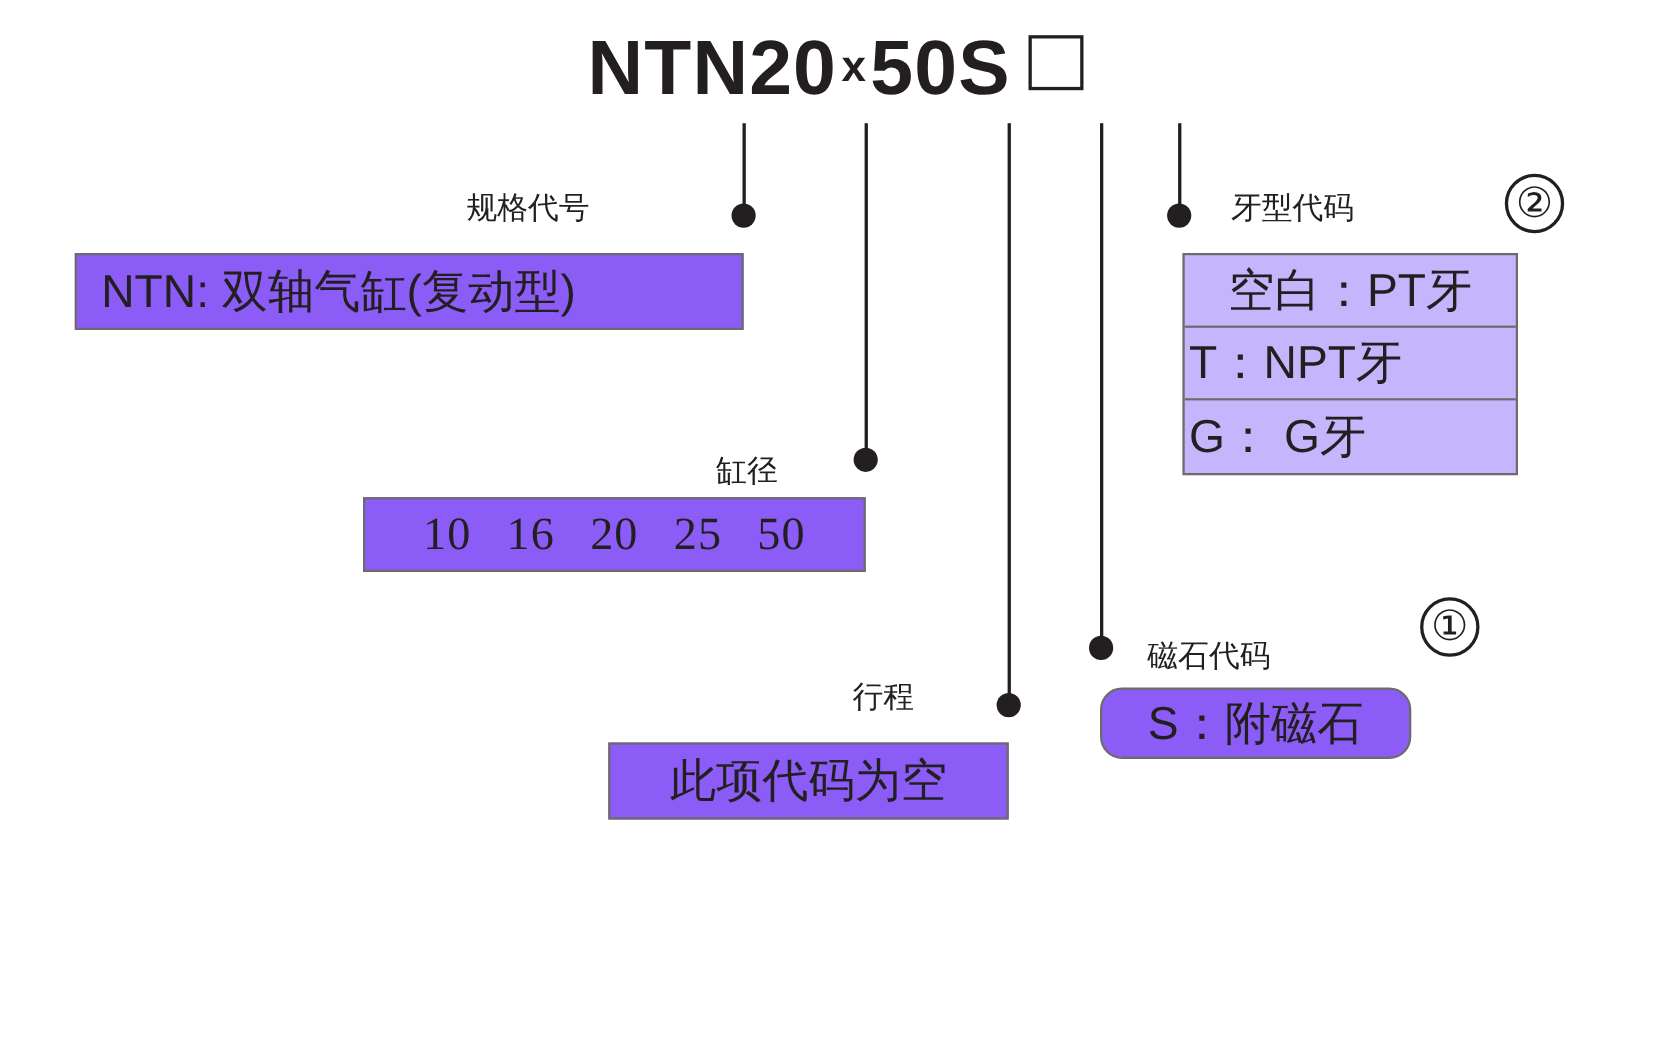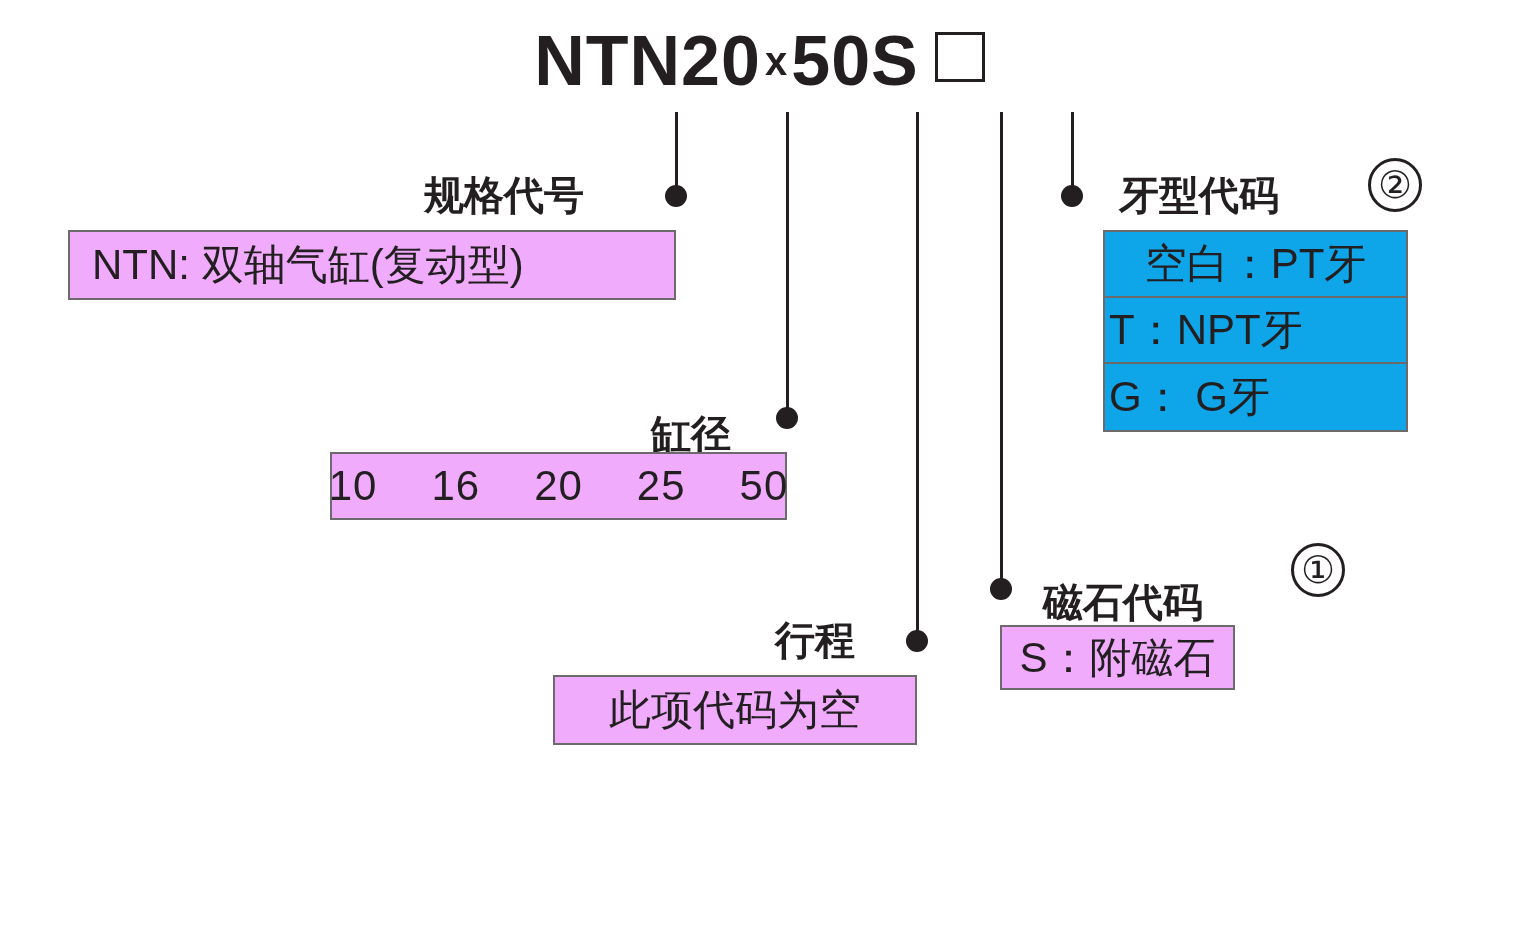--- a/index.html
+++ b/index.html
@@ -62,56 +62,56 @@
     position: absolute;
     width: 22px;
     height: 22px;
     border-radius: 50%;
     background: #231f20;
   }
 
   
   .callout-label {
     position: absolute;
-    font-size: 40px;
-    font-weight: 700;
+    font-size: 28px;
+    font-weight: 400;
     white-space: nowrap;
     line-height: 1;
   }
 
   
   .vbox {
     position: absolute;
     border: 2px solid #6d6a6b;
     box-sizing: border-box;
     display: flex;
     align-items: center;
     white-space: nowrap;
     font-size: 42px;
     line-height: 1;
-    background: #f0abfc;
+    background: #8b5cf6;
   }
   .vbox.center { justify-content: center; }
   .vbox.left   { justify-content: flex-start; padding-left: 22px; }
 
   
   .bore-list {
     display: flex;
-    gap: 54px;
+    gap: 32px;
     font-size: 42px;
     letter-spacing: 1px;
+    font-family: Liberation Serif, serif;
   }
 
   
   .thread-table {
     position: absolute;
     border: 2px solid #6d6a6b;
     box-sizing: border-box;
-    background: #0ea5e9;
-    margin-left: 28px;
+    background: #c4b5fd;
   }
   .thread-row {
     height: 66px;
     display: flex;
     align-items: center;
     white-space: nowrap;
     font-size: 42px;
     line-height: 1;
     box-sizing: border-box;
     border-bottom: 2px solid #6d6a6b;
@@ -202,21 +202,21 @@
     </span>
   </div>
 
   <div class="callout-label" style="left:775px; top:620px;">行程</div>
   <div class="vbox center" style="left:553px; top:675px; width:364px; height:70px;">
     <span>此项代码为空</span>
   </div>
 
   <div class="callout-label" style="left:1043px; top:582px;">磁石代码</div>
   <div class="circ-marker" style="left:1291px; top:543px;">①</div>
-  <div class="vbox center" style="left:1000px; top:625px; width:235px; height:65px;">
+  <div class="vbox center" style="left:1000px; top:625px; width:283px; height:65px;border-radius:20px;">
     <span>S：附磁石</span>
   </div>
 
   <div class="callout-label" style="left:1119px; top:175px;">牙型代码</div>
   <div class="circ-marker" style="left:1368px; top:158px;">②</div>
   <div class="thread-table" style="left:1075px; top:230px; width:305px;">
     <div class="thread-row center">
       <span>空白：PT牙</span>
     </div>
     <div class="thread-row left">

